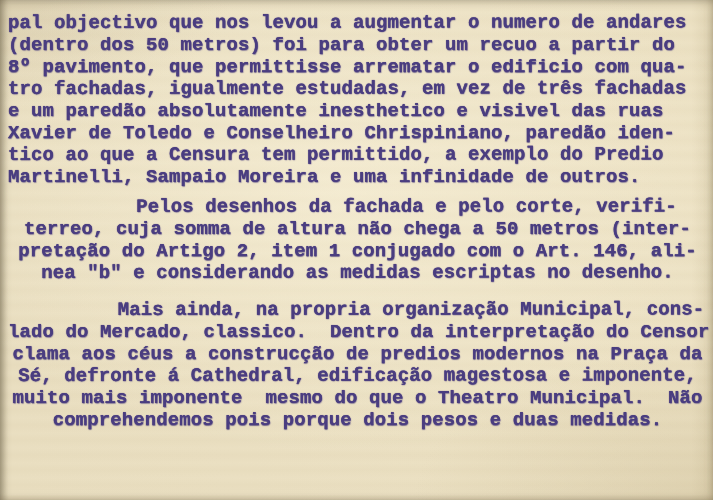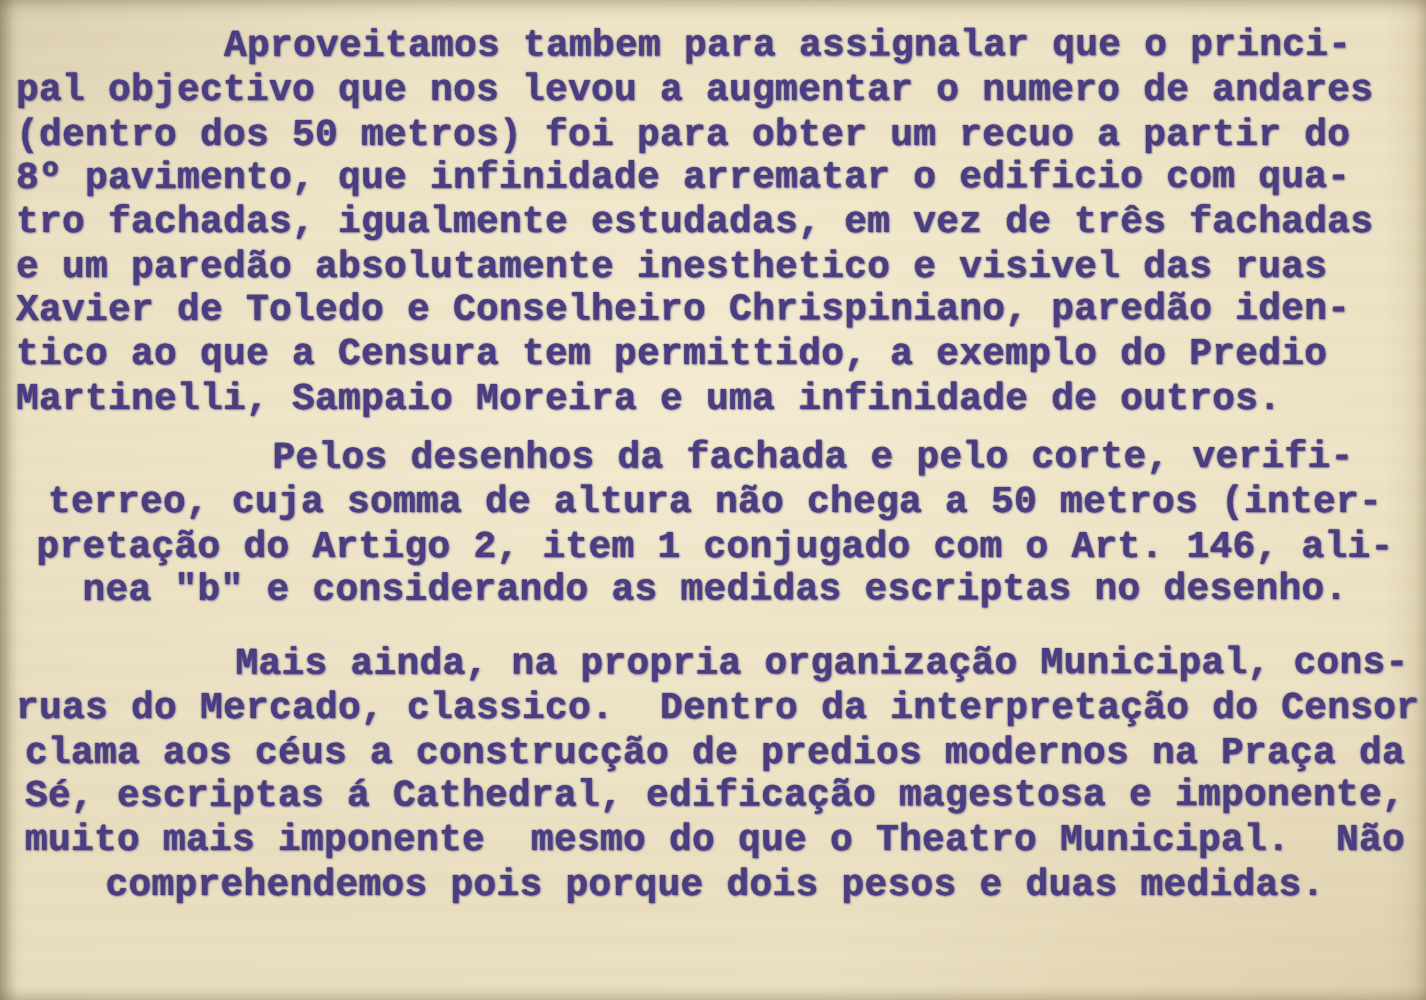--- a/index.html
+++ b/index.html
@@ -51,38 +51,37 @@
   
   .line:nth-child(3n)   { transform: translateY(0.4px); }
   .line:nth-child(3n+1) { transform: translateY(-0.3px) rotate(-0.05deg); }
 </style>
 </head>
 <body>
 
 <div class="scan">
   <div id="doc">
       <div class="para">
-        <div class="line" style="text-indent: 104px;">Aproveitamos tambem para assignalar que o princi-</div>
         <div class="line">pal objectivo que nos levou a augmentar o numero de andares</div>
         <div class="line">(dentro dos 50 metros) foi para obter um recuo a partir do</div>
-        <div class="line">8º pavimento, que infinidade arrematar o edificio com qua-</div>
+        <div class="line">8º pavimento, que permittisse arrematar o edificio com qua-</div>
         <div class="line">tro fachadas, igualmente estudadas, em vez de três fachadas</div>
         <div class="line">e um paredão absolutamente inesthetico e visivel das ruas</div>
         <div class="line">Xavier de Toledo e Conselheiro Chrispiniano, paredão iden-</div>
         <div class="line">tico ao que a Censura tem permittido, a exemplo do Predio</div>
         <div class="line">Martinelli, Sampaio Moreira e uma infinidade de outros.</div>
       </div>
       <div class="para gap-small">
         <div class="line" style="text-indent: 98px;">Pelos desenhos da fachada e pelo corte, verifi-</div>
         <div class="line">terreo, cuja somma de altura não chega a 50 metros (inter-</div>
         <div class="line">pretação do Artigo 2, item 1 conjugado com o Art. 146, ali-</div>
         <div class="line">nea "b" e considerando as medidas escriptas no desenho.</div>
       </div>
       <div class="para gap-large">
         <div class="line" style="text-indent: 107px;">Mais ainda, na propria organização Municipal, cons-</div>
-        <div class="line">ruas do Mercado, classico.  Dentro da interpretação do Censor</div>
+        <div class="line">lado do Mercado, classico.  Dentro da interpretação do Censor</div>
         <div class="line">clama aos céus a construcção de predios modernos na Praça da</div>
-        <div class="line">Sé, escriptas á Cathedral, edificação magestosa e imponente,</div>
+        <div class="line">Sé, defronte á Cathedral, edificação magestosa e imponente,</div>
         <div class="line">muito mais imponente  mesmo do que o Theatro Municipal.  Não</div>
         <div class="line">comprehendemos pois porque dois pesos e duas medidas.</div>
       </div>
     </div>
 </div>
 
 </body></html>

